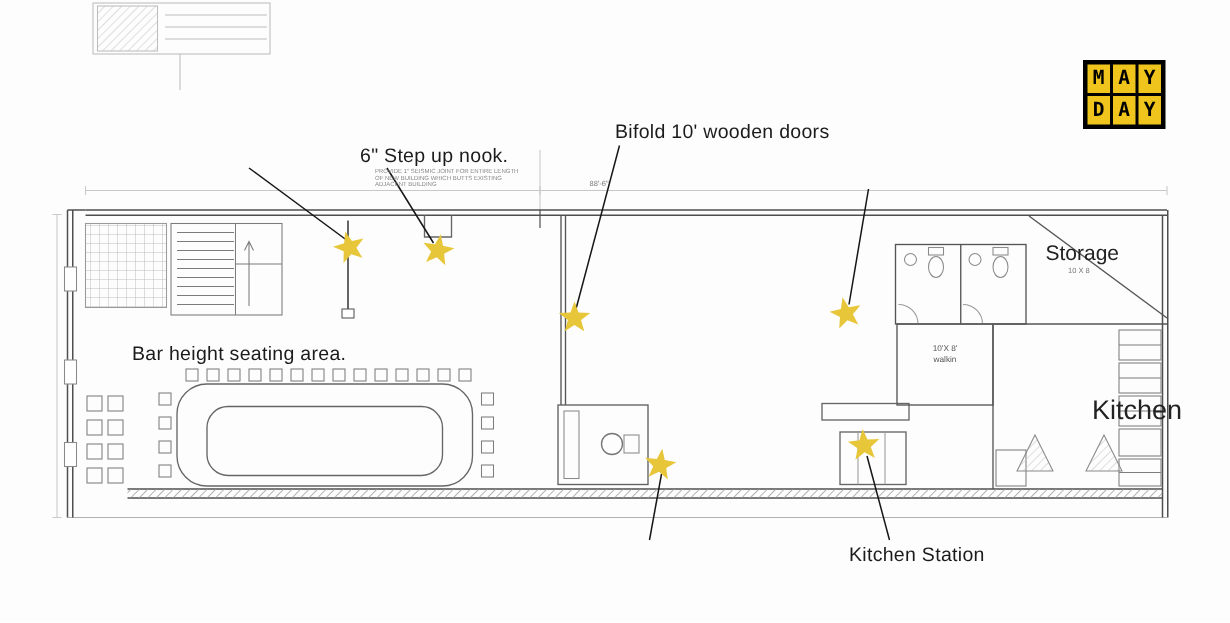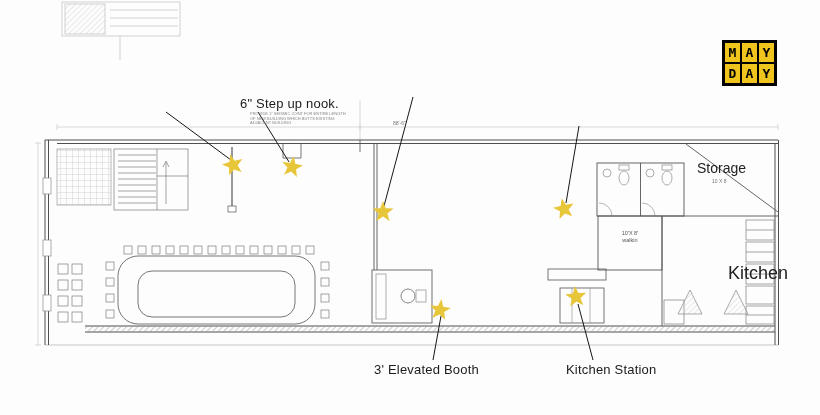--- a/index.html
+++ b/index.html
@@ -227,22 +227,23 @@
       <use href="#starShape" transform="translate(233,165) rotate(-15)" fill="#e7c639"></use>
       <use href="#starShape" transform="translate(292,167) rotate(10)" fill="#e7c639"></use>
       <use href="#starShape" transform="translate(383,212) rotate(0)" fill="#e7c639"></use>
       <use href="#starShape" transform="translate(564,209) rotate(-12)" fill="#e7c639"></use>
       <use href="#starShape" transform="translate(440,310) rotate(8)" fill="#e7c639"></use>
       <use href="#starShape" transform="translate(576,297) rotate(-5)" fill="#e7c639"></use>
     </g>
   </svg>
 
   <div class="ann" style="left:240px;top:96px">6" Step up nook.</div>
-  <div class="ann" style="left:374px;top:362px">3' Elevated Booth</div>
+  <div class="ann" style="left:410px;top:80px">Bifold 10' wooden doors</div>
   <div class="ann" style="left:566px;top:362px">Kitchen Station</div>
+  <div class="ann" style="left:88px;top:228px">Bar height seating area.</div>
 
   <div class="plan-label ann-big" style="left:697px;top:160px">Storage</div>
   <div class="plan-label tiny" style="left:712px;top:178px">10 X 8</div>
   <div class="plan-label" style="left:728px;top:263px;font-size:18px">Kitchen</div>
   <div class="walkin-label" style="left:598px;top:230px">
     <span>10'X 8'</span><br>
     <span>walkin</span>
   </div>
   <div class="micro" style="left:250px;top:112px">PROVIDE 1" SEISMIC JOINT FOR ENTIRE LENGTH OF NEW BUILDING WHICH BUTTS EXISTING ADJACENT BUILDING</div>
   <div class="plan-label tiny" style="left:393px;top:120px">88'-6"</div>

